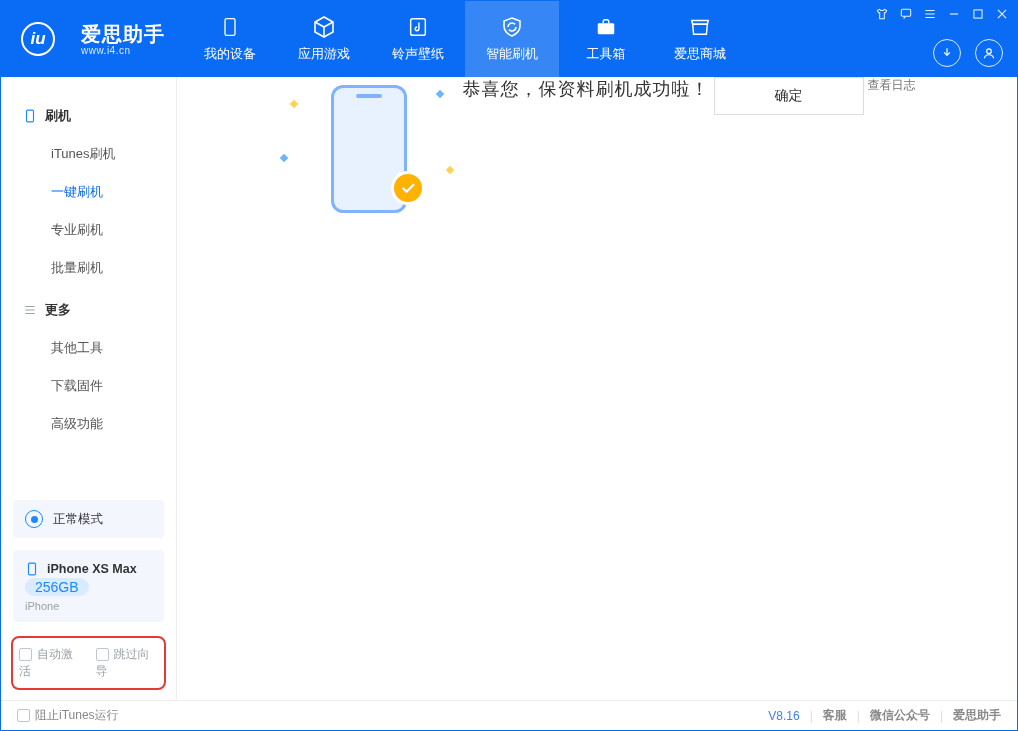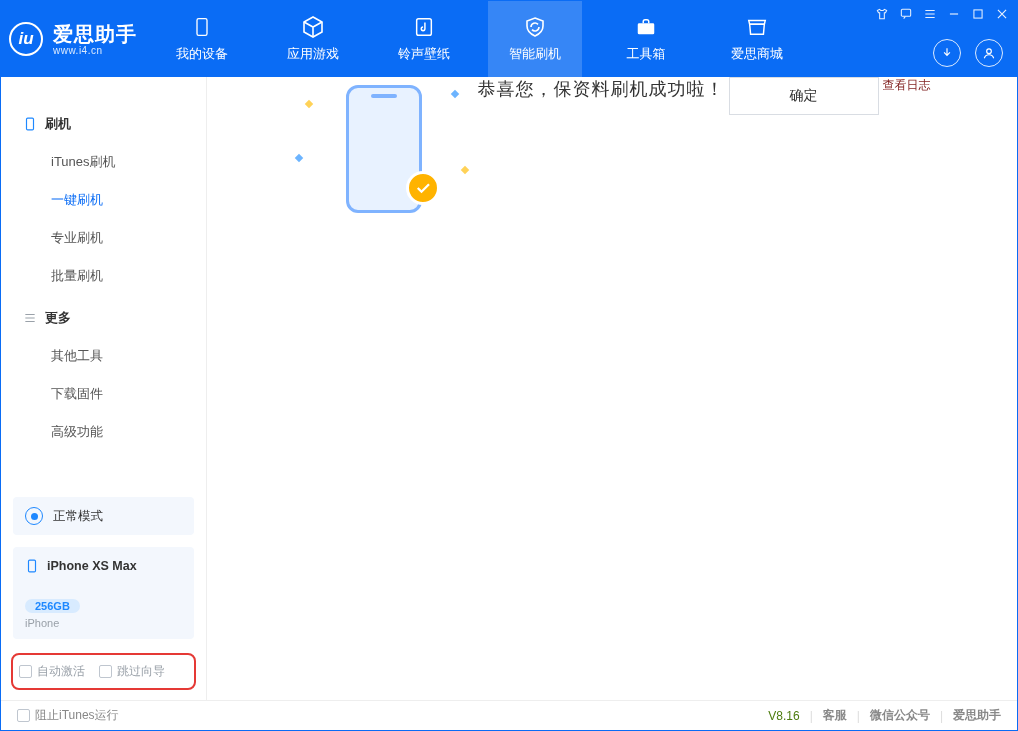--- a/index.html
+++ b/index.html
@@ -1,73 +1,73 @@
 <!DOCTYPE html>
 <html><head>
 <meta charset="utf-8">
 <style>
 * { margin: 0; padding: 0; box-sizing: border-box; font-family: "Microsoft YaHei", "PingFang SC", sans-serif; }
 
 body { background: #fff; width: 1018px; height: 731px; overflow: hidden; border: 1px solid #0a6cf5; }
 
 
 .topbar { height: 76px; background: linear-gradient(90deg, #0a6cf5 0%, #0a6cf5 100%); display: flex; align-items: stretch; color: #fff; position: relative; }
-.brand { display: flex; align-items: center; padding: 0 18px 0 8px; gap: 10px; }
+.brand { display: flex; align-items: center; padding: 0 18px 0 20px; gap: 26px; }
 .brand-logo { width: 34px; height: 34px; border: 2px solid #fff; border-radius: 50%; display: flex; align-items: center; justify-content: center; font-weight: bold; font-size: 17px; font-style: italic; }
 .brand-title { font-size: 20px; font-weight: 600; letter-spacing: 1px; line-height: 1.1; }
 .brand-sub { font-size: 10px; opacity: .85; letter-spacing: .5px; }
-.tabs { display: flex; gap: 17px; }
+.tabs { display: flex; }
 .tab { width: 94px; display: flex; flex-direction: column; align-items: center; justify-content: center; font-size: 13px; cursor: pointer; }
 .tab.active { background: rgba(255,255,255,.18); }
 .tab-icon { width: 24px; height: 24px; margin-bottom: 6px; display:flex; align-items:center; justify-content:center; }
 .winicons { position: absolute; right: 8px; top: 6px; display: flex; gap: 10px; align-items:center; }
 .winicons span, .winicons svg { width: 14px; height: 14px; cursor: pointer; opacity:.95; }
 .usericons { position: absolute; right: 14px; bottom: 10px; display: flex; gap: 14px; }
 .round-icon { width: 28px; height: 28px; border: 1.5px solid rgba(255,255,255,.85); border-radius: 50%; display:flex; align-items:center; justify-content:center; cursor:pointer; }
 
 
 .main { display:flex; height: calc(100% - 76px - 30px); }
 
 
-.sidebar { width: 206px; border-right: 1px solid #eee; display:flex; flex-direction:column; padding-top: 32px; font-size: 13px; color:#4a4a4a; }
+.sidebar { width: 176px; border-right: 1px solid #eee; display:flex; flex-direction:column; padding-top: 24px; font-size: 13px; color:#4a4a4a; }
 .side-group { padding: 0 22px; margin-bottom: 8px; }
 .side-title { display:flex; align-items:center; gap:8px; font-weight:600; color:#333; margin-bottom:4px; height:30px;}
 .side-item { padding: 10px 0 10px 28px; cursor:pointer; color:#555; }
 .side-item.active { color:#0a6cf5; }
 .side-spacer { flex:1; }
 
 .mode-card, .device-card { margin: 6px 12px; background:#f3f7fd; border-radius:4px; padding:10px 12px; font-size:12.5px; }
 .mode-card { display:flex; align-items:center; gap:10px; color:#333; }
 .mode-dot { width:18px; height:18px; border:1.5px solid #1e88ff; border-radius:50%; display:flex; align-items:center; justify-content:center;}
 .mode-dot::after{content:""; width:7px;height:7px;background:#1e88ff;border-radius:50%;}
-.device-card .dev-name { font-weight:600; color:#333; display:flex; align-items:center; gap:8px; margin-bottom:24px;}
-.dev-pill { display:inline-block; background:#d8ebff; color:#1e88ff; border-radius:10px; padding:1px 10px; font-size:11px;font-weight:bold; }
+.device-card .dev-name { font-weight:600; color:#333; display:flex; align-items:center; gap:8px; margin-bottom:0;}
+.dev-pill { display:inline-block; background:#d8ebff; color:#1e88ff; border-radius:10px; padding:1px 10px; font-size:14px; }
 .dev-sub { color:#9aa1a9; font-size:11px; margin-top:4px;}
 
 .redbox { margin: 8px 10px 10px; border:2px solid #e53935; border-radius:8px; padding:8px 6px; display:flex; gap:14px; align-items:center; font-size:12px; color:#9aa1a9;}
 .chk { width:13px; height:13px; border:1px solid #bfc6cf; border-radius:2px; display:inline-block; vertical-align:middle; margin-right:5px;}
 
 
 .content { flex:1; display:flex; align-items:flex-start; justify-content:center; position:relative; gap:4px; }
 .illus { position:relative; width:180px; height:150px; }
 .phone { width:76px; height:128px; border:3px solid #7fb3ff; border-radius:12px; position:absolute; left:52px; top:8px; background:#e8f2ff; }
 .phone::before{content:""; position:absolute; top:6px; left:50%; transform:translateX(-50%); width:26px; height:4px; background:#7fb3ff; border-radius:3px;}
 .badge { position:absolute; right:34px; bottom:22px; width:34px; height:34px; background:#ffb300; border-radius:50%; border:3px solid #fff; display:flex; align-items:center; justify-content:center;}
 .spark { position:absolute; width:6px; height:6px; background:#ffd257; transform:rotate(45deg);}
 .spark.a{ left:12px; top:24px;} .spark.b{ left:2px; top:78px; background:#6cb4ff;} .spark.c{ right:16px; top:14px; background:#6cb4ff;} .spark.d{ right:6px; top:90px;}
 .msg { font-size:18px; color:#333; letter-spacing:1px;}
 .ok-btn { border:1px solid #d9dde3; background:#fff; width:150px; height:38px; font-size:14px; color:#333; cursor:pointer;}
-.loglink { font-size:12px; color:#7f1d1d; cursor:pointer; text-decoration:none;}
+.loglink { font-size:12px; color:#737373; cursor:pointer; text-decoration:none;}
 
 
 .footer { height:30px; border-top:1px solid #eee; display:flex; align-items:center; font-size:12px; color:#888; padding:0 16px;}
 .footer .left { display:flex; align-items:center; gap:6px;}
 .footer .right { margin-left:auto; display:flex; align-items:center; gap:10px;}
 .footer .sep { color:#ddd; }
-.ver { color:#4d7c0f; font-weight:500; }
+.ver { color:#3b82f6; font-weight:500; }
 .flink { cursor:pointer; color:#888;font-weight:bold;}
 </style>
 </head>
 <body>
 
 <div class="topbar">
   <div class="brand">
     <div class="brand-logo">iu</div>
     <div>
       <div class="brand-title">爱思助手</div>

